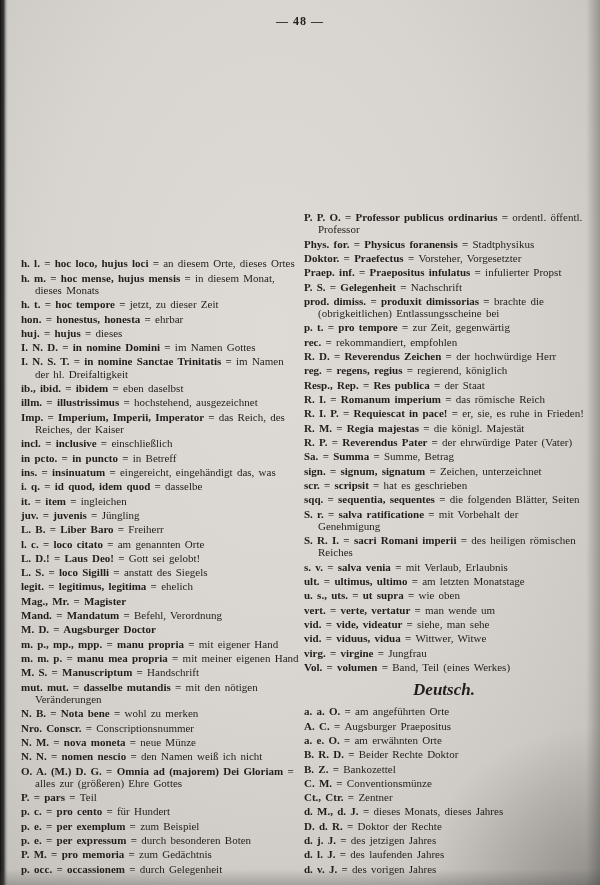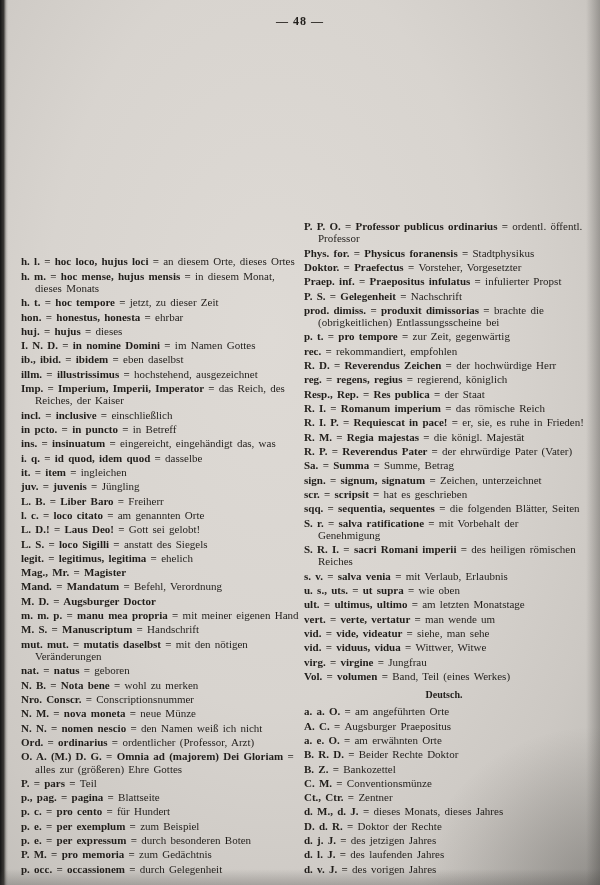--- a/index.html
+++ b/index.html
@@ -39,22 +39,23 @@
   .entry{
     font-size:11px;line-height:1.12;
     padding-left:14px;text-indent:-14px;
     margin:0 0 2px 0;
     word-spacing:1.5px;
   }
   .entry .ab, .entry .la{font-weight:bold;}
   .entry .de{font-weight:normal;}
   .entry .eq{font-weight:bold;}
   .section-heading{
-    text-align:center;font-weight:bold;font-size:10px;
+    text-align:center;font-weight:bold;font-size:17px;
     margin:7px 0 5px 0;
+    font-style:italic;
   }
 </style>
 </head>
 <body>
 
 <div id="page">
   <div class="edge-left"></div>
   <div class="edge-right"></div>
   <div class="edge-bottom"></div>
   <div class="corner-shade"></div>
@@ -63,49 +64,48 @@
 
   <div class="columns">
     <div class="col">
       <div>
           <div class="entry"><span class="ab">h. l.</span><span class="eq"> = </span><span class="la">hoc loco, hujus loci</span><span class="eq"> = </span><span class="de">an diesem Orte, dieses Ortes</span></div>
           <div class="entry"><span class="ab">h. m.</span><span class="eq"> = </span><span class="la">hoc mense, hujus mensis</span><span class="eq"> = </span><span class="de">in diesem Monat, dieses Monats</span></div>
           <div class="entry"><span class="ab">h. t.</span><span class="eq"> = </span><span class="la">hoc tempore</span><span class="eq"> = </span><span class="de">jetzt, zu dieser Zeit</span></div>
           <div class="entry"><span class="ab">hon.</span><span class="eq"> = </span><span class="la">honestus, honesta</span><span class="eq"> = </span><span class="de">ehrbar</span></div>
           <div class="entry"><span class="ab">huj.</span><span class="eq"> = </span><span class="la">hujus</span><span class="eq"> = </span><span class="de">dieses</span></div>
           <div class="entry"><span class="ab">I. N. D.</span><span class="eq"> = </span><span class="la">in nomine Domini</span><span class="eq"> = </span><span class="de">im Namen Gottes</span></div>
+          <div class="entry"><span class="ab">I. N. S. T.</span><span class="eq"> = </span><span class="la">in nomine Sanctae Trinitatis</span><span class="eq"> = </span><span class="de">im Namen der hl. Dreifaltigkeit</span></div>
           <div class="entry"><span class="ab">ib., ibid.</span><span class="eq"> = </span><span class="la">ibidem</span><span class="eq"> = </span><span class="de">eben daselbst</span></div>
           <div class="entry"><span class="ab">illm.</span><span class="eq"> = </span><span class="la">illustrissimus</span><span class="eq"> = </span><span class="de">hochstehend, ausgezeichnet</span></div>
           <div class="entry"><span class="ab">Imp.</span><span class="eq"> = </span><span class="la">Imperium, Imperii, Imperator</span><span class="eq"> = </span><span class="de">das Reich, des Reiches, der Kaiser</span></div>
           <div class="entry"><span class="ab">incl.</span><span class="eq"> = </span><span class="la">inclusive</span><span class="eq"> = </span><span class="de">einschließlich</span></div>
           <div class="entry"><span class="ab">in pcto.</span><span class="eq"> = </span><span class="la">in puncto</span><span class="eq"> = </span><span class="de">in Betreff</span></div>
           <div class="entry"><span class="ab">ins.</span><span class="eq"> = </span><span class="la">insinuatum</span><span class="eq"> = </span><span class="de">eingereicht, eingehändigt das, was</span></div>
           <div class="entry"><span class="ab">i. q.</span><span class="eq"> = </span><span class="la">id quod, idem quod</span><span class="eq"> = </span><span class="de">dasselbe</span></div>
           <div class="entry"><span class="ab">it.</span><span class="eq"> = </span><span class="la">item</span><span class="eq"> = </span><span class="de">ingleichen</span></div>
           <div class="entry"><span class="ab">juv.</span><span class="eq"> = </span><span class="la">juvenis</span><span class="eq"> = </span><span class="de">Jüngling</span></div>
           <div class="entry"><span class="ab">L. B.</span><span class="eq"> = </span><span class="la">Liber Baro</span><span class="eq"> = </span><span class="de">Freiherr</span></div>
           <div class="entry"><span class="ab">l. c.</span><span class="eq"> = </span><span class="la">loco citato</span><span class="eq"> = </span><span class="de">am genannten Orte</span></div>
           <div class="entry"><span class="ab">L. D.!</span><span class="eq"> = </span><span class="la">Laus Deo!</span><span class="eq"> = </span><span class="de">Gott sei gelobt!</span></div>
           <div class="entry"><span class="ab">L. S.</span><span class="eq"> = </span><span class="la">loco Sigilli</span><span class="eq"> = </span><span class="de">anstatt des Siegels</span></div>
           <div class="entry"><span class="ab">legit.</span><span class="eq"> = </span><span class="la">legitimus, legitima</span><span class="eq"> = </span><span class="de">ehelich</span></div>
           <div class="entry"><span class="ab">Mag., Mr.</span><span class="eq"> = </span><span class="la">Magister</span></div>
           <div class="entry"><span class="ab">Mand.</span><span class="eq"> = </span><span class="la">Mandatum</span><span class="eq"> = </span><span class="de">Befehl, Verordnung</span></div>
           <div class="entry"><span class="ab">M. D.</span><span class="eq"> = </span><span class="la">Augsburger Doctor</span></div>
+          <div class="entry"><span class="ab">m. p., mp., mpp.</span><span class="eq"> = </span><span class="la">manu propria</span><span class="eq"> = </span><span class="de">mit eigener Hand</span></div>
           <div class="entry"><span class="ab">m. m. p.</span><span class="eq"> = </span><span class="la">manu mea propria</span><span class="eq"> = </span><span class="de">mit meiner eigenen Hand</span></div>
           <div class="entry"><span class="ab">M. S.</span><span class="eq"> = </span><span class="la">Manuscriptum</span><span class="eq"> = </span><span class="de">Handschrift</span></div>
-          <div class="entry"><span class="ab">mut. mut.</span><span class="eq"> = </span><span class="la">mutatis daselbst</span><span class="eq"> = </span><span class="de">mit den nötigen Veränderungen</span></div>
-          <div class="entry"><span class="ab">nat.</span><span class="eq"> = </span><span class="la">natus</span><span class="eq"> = </span><span class="de">geboren</span></div>
+          <div class="entry"><span class="ab">mut. mut.</span><span class="eq"> = </span><span class="la">dasselbe mutandis</span><span class="eq"> = </span><span class="de">mit den nötigen Veränderungen</span></div>
           <div class="entry"><span class="ab">N. B.</span><span class="eq"> = </span><span class="la">Nota bene</span><span class="eq"> = </span><span class="de">wohl zu merken</span></div>
           <div class="entry"><span class="ab">Nro. Conscr.</span><span class="eq"> = </span><span class="de">Conscriptionsnummer</span></div>
           <div class="entry"><span class="ab">N. M.</span><span class="eq"> = </span><span class="la">nova moneta</span><span class="eq"> = </span><span class="de">neue Münze</span></div>
           <div class="entry"><span class="ab">N. N.</span><span class="eq"> = </span><span class="la">nomen nescio</span><span class="eq"> = </span><span class="de">den Namen weiß ich nicht</span></div>
-          <div class="entry"><span class="ab">Ord.</span><span class="eq"> = </span><span class="la">ordinarius</span><span class="eq"> = </span><span class="de">ordentlicher (Professor, Arzt)</span></div>
           <div class="entry"><span class="ab">O. A. (M.) D. G.</span><span class="eq"> = </span><span class="la">Omnia ad (majorem) Dei Gloriam</span><span class="eq"> = </span><span class="de">alles zur (größeren) Ehre Gottes</span></div>
           <div class="entry"><span class="ab">P.</span><span class="eq"> = </span><span class="la">pars</span><span class="eq"> = </span><span class="de">Teil</span></div>
-          <div class="entry"><span class="ab">p., pag.</span><span class="eq"> = </span><span class="la">pagina</span><span class="eq"> = </span><span class="de">Blattseite</span></div>
           <div class="entry"><span class="ab">p. c.</span><span class="eq"> = </span><span class="la">pro cento</span><span class="eq"> = </span><span class="de">für Hundert</span></div>
           <div class="entry"><span class="ab">p. e.</span><span class="eq"> = </span><span class="la">per exemplum</span><span class="eq"> = </span><span class="de">zum Beispiel</span></div>
           <div class="entry"><span class="ab">p. e.</span><span class="eq"> = </span><span class="la">per expressum</span><span class="eq"> = </span><span class="de">durch besonderen Boten</span></div>
           <div class="entry"><span class="ab">P. M.</span><span class="eq"> = </span><span class="la">pro memoria</span><span class="eq"> = </span><span class="de">zum Gedächtnis</span></div>
           <div class="entry"><span class="ab">p. occ.</span><span class="eq"> = </span><span class="la">occassionem</span><span class="eq"> = </span><span class="de">durch Gelegenheit</span></div>
         </div>
     </div>
     <div class="col">
       <div>
           <div class="entry"><span class="ab">P. P. O.</span><span class="eq"> = </span><span class="la">Professor publicus ordinarius</span><span class="eq"> = </span><span class="de">ordentl. öffentl. Professor</span></div>
@@ -123,22 +123,22 @@
           <div class="entry"><span class="ab">R. I. P.</span><span class="eq"> = </span><span class="la">Requiescat in pace!</span><span class="eq"> = </span><span class="de">er, sie, es ruhe in Frieden!</span></div>
           <div class="entry"><span class="ab">R. M.</span><span class="eq"> = </span><span class="la">Regia majestas</span><span class="eq"> = </span><span class="de">die königl. Majestät</span></div>
           <div class="entry"><span class="ab">R. P.</span><span class="eq"> = </span><span class="la">Reverendus Pater</span><span class="eq"> = </span><span class="de">der ehrwürdige Pater (Vater)</span></div>
           <div class="entry"><span class="ab">Sa.</span><span class="eq"> = </span><span class="la">Summa</span><span class="eq"> = </span><span class="de">Summe, Betrag</span></div>
           <div class="entry"><span class="ab">sign.</span><span class="eq"> = </span><span class="la">signum, signatum</span><span class="eq"> = </span><span class="de">Zeichen, unterzeichnet</span></div>
           <div class="entry"><span class="ab">scr.</span><span class="eq"> = </span><span class="la">scripsit</span><span class="eq"> = </span><span class="de">hat es geschrieben</span></div>
           <div class="entry"><span class="ab">sqq.</span><span class="eq"> = </span><span class="la">sequentia, sequentes</span><span class="eq"> = </span><span class="de">die folgenden Blätter, Seiten</span></div>
           <div class="entry"><span class="ab">S. r.</span><span class="eq"> = </span><span class="la">salva ratificatione</span><span class="eq"> = </span><span class="de">mit Vorbehalt der Genehmigung</span></div>
           <div class="entry"><span class="ab">S. R. I.</span><span class="eq"> = </span><span class="la">sacri Romani imperii</span><span class="eq"> = </span><span class="de">des heiligen römischen Reiches</span></div>
           <div class="entry"><span class="ab">s. v.</span><span class="eq"> = </span><span class="la">salva venia</span><span class="eq"> = </span><span class="de">mit Verlaub, Erlaubnis</span></div>
+          <div class="entry"><span class="ab">ult.</span><span class="eq"> = </span><span class="la">ultimus, ultimo</span><span class="eq"> = </span><span class="de">am letzten Monatstage</span></div>
           <div class="entry"><span class="ab">u. s., uts.</span><span class="eq"> = </span><span class="la">ut supra</span><span class="eq"> = </span><span class="de">wie oben</span></div>
-          <div class="entry"><span class="ab">ult.</span><span class="eq"> = </span><span class="la">ultimus, ultimo</span><span class="eq"> = </span><span class="de">am letzten Monatstage</span></div>
           <div class="entry"><span class="ab">vert.</span><span class="eq"> = </span><span class="la">verte, vertatur</span><span class="eq"> = </span><span class="de">man wende um</span></div>
           <div class="entry"><span class="ab">vid.</span><span class="eq"> = </span><span class="la">vide, videatur</span><span class="eq"> = </span><span class="de">siehe, man sehe</span></div>
           <div class="entry"><span class="ab">vid.</span><span class="eq"> = </span><span class="la">viduus, vidua</span><span class="eq"> = </span><span class="de">Wittwer, Witwe</span></div>
           <div class="entry"><span class="ab">virg.</span><span class="eq"> = </span><span class="la">virgine</span><span class="eq"> = </span><span class="de">Jungfrau</span></div>
           <div class="entry"><span class="ab">Vol.</span><span class="eq"> = </span><span class="la">volumen</span><span class="eq"> = </span><span class="de">Band, Teil (eines Werkes)</span></div>
         </div>
       <div class="section-heading">Deutsch.</div>
       <div>
           <div class="entry"><span class="ab">a. a. O.</span><span class="eq"> = </span><span class="de">am angeführten Orte</span></div>
           <div class="entry"><span class="ab">A. C.</span><span class="eq"> = </span><span class="de">Augsburger Praepositus</span></div>

